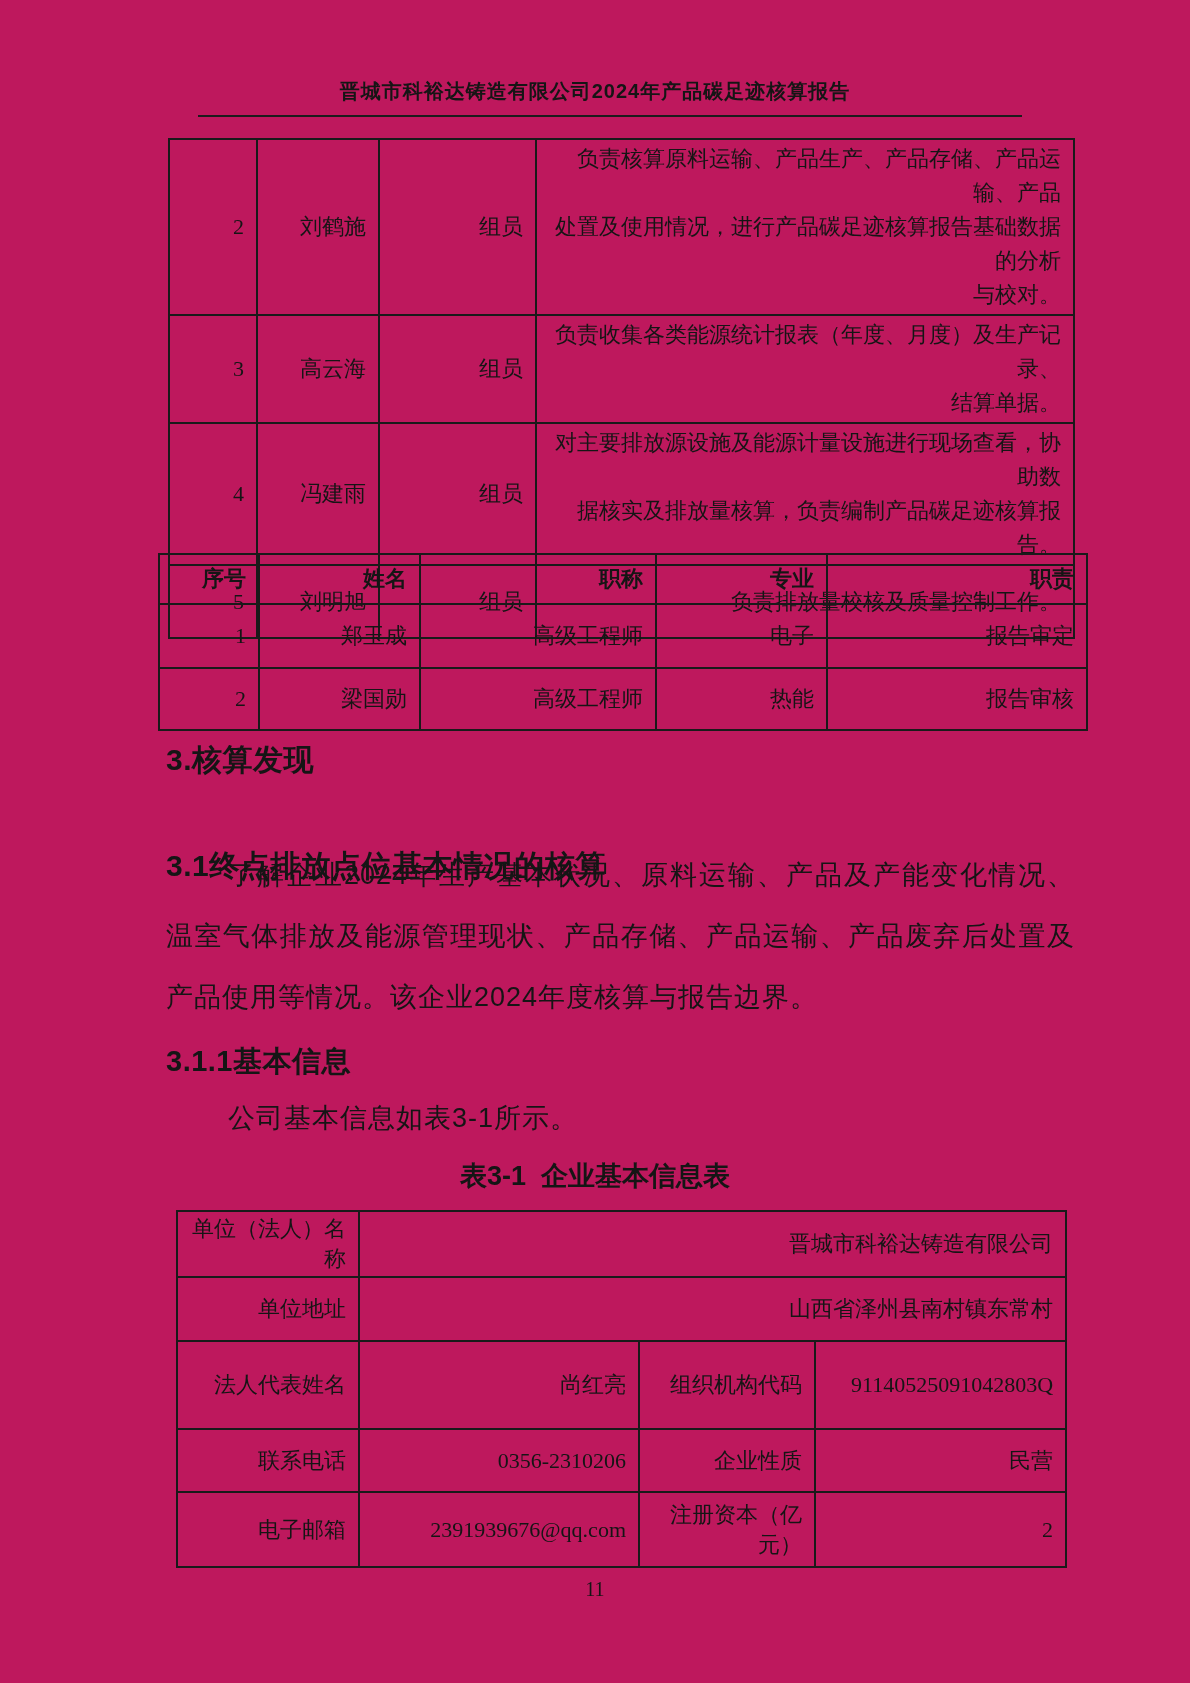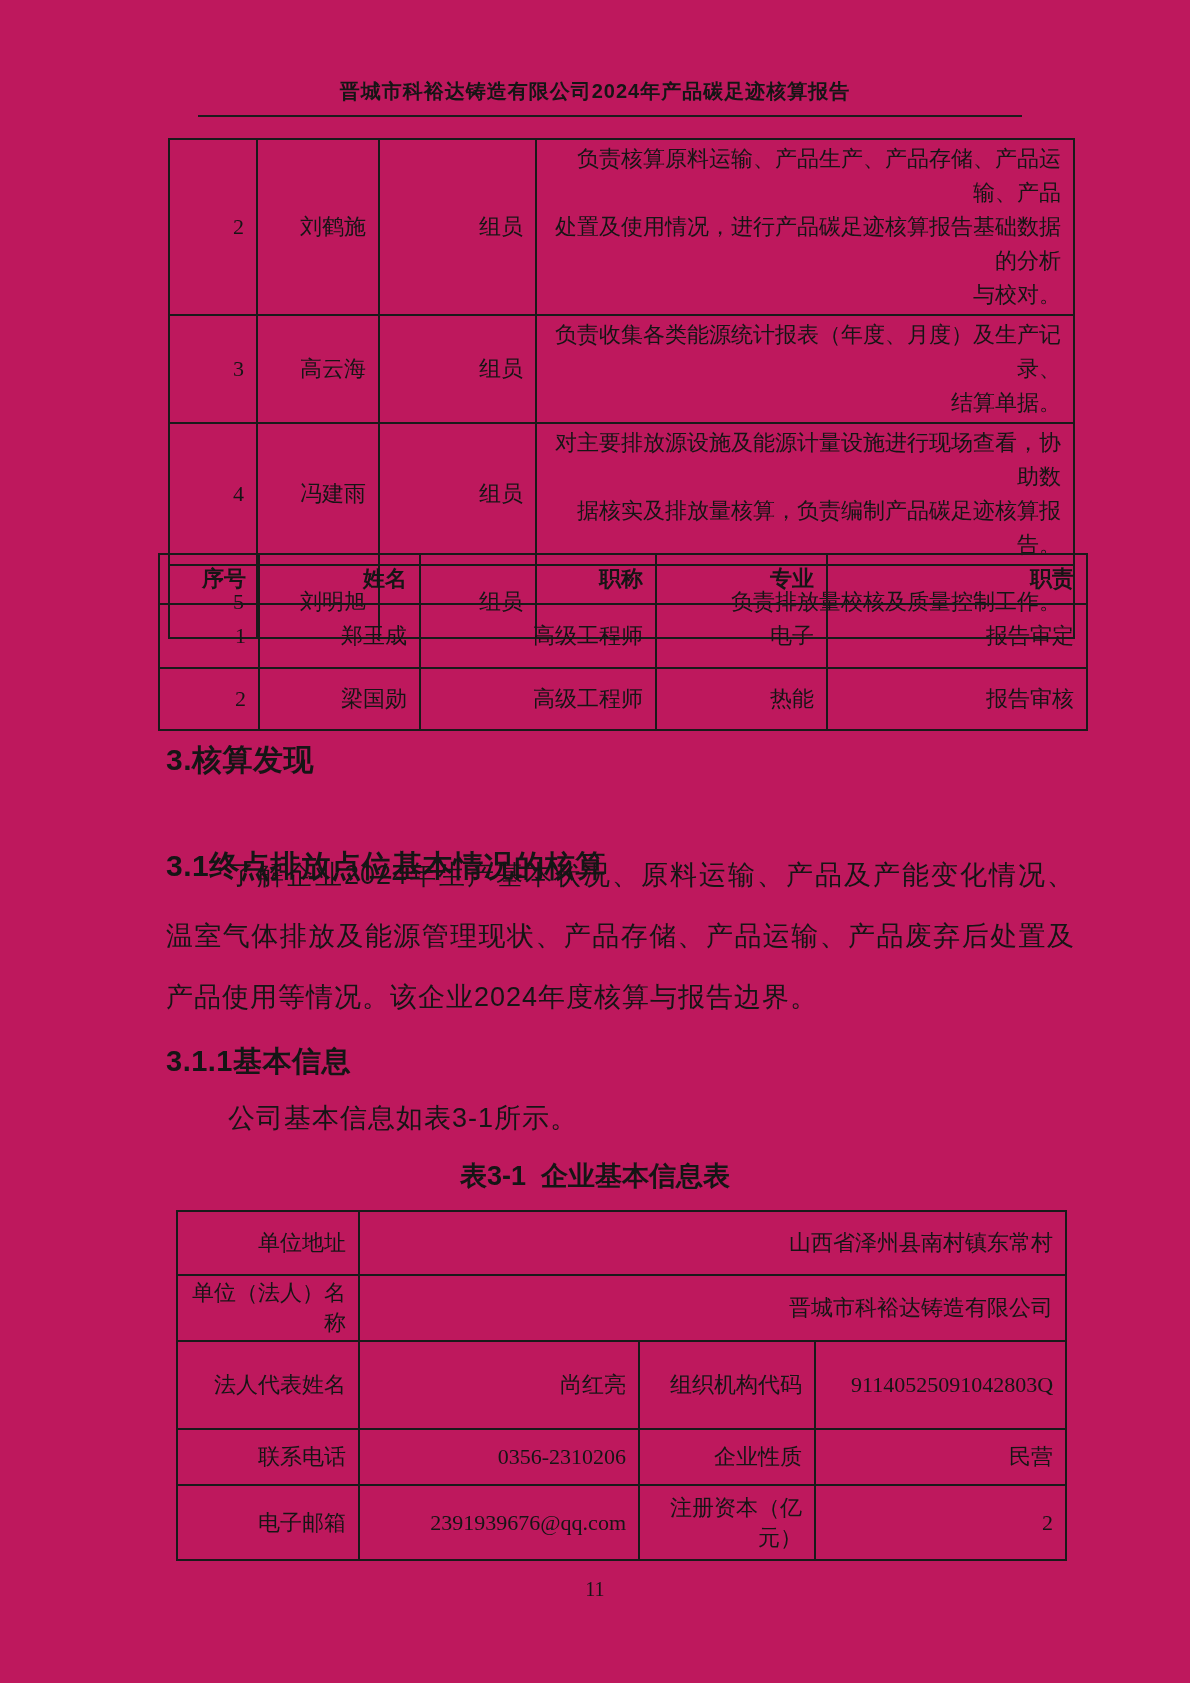--- a/index.html
+++ b/index.html
@@ -168,35 +168,35 @@
   </div>
 
   <table class="doc abs" style="left:176px;top:1210px;width:889px;">
     <colgroup>
       <col style="width:182px">
         <col style="width:280px">
         <col style="width:176px">
         <col style="width:251px">
     </colgroup>
     <tbody>
+      <tr style="height:60px">
+        <td>单位（法人）名称</td>
+        <td colspan="3">晋城市科裕达铸造有限公司</td>
+      </tr>
       <tr style="height:64px">
         <td>单位地址</td>
         <td colspan="3">山西省泽州县南村镇东常村</td>
-      </tr>
-      <tr style="height:60px">
-        <td>单位（法人）名称</td>
-        <td colspan="3">晋城市科裕达铸造有限公司</td>
       </tr>
       <tr style="height:88px">
         <td>法人代表姓名</td>
         <td>尚红亮</td>
         <td>组织机构代码</td>
         <td class="num">91140525091042803Q</td>
       </tr>
-      <tr style="height:56px">
+      <tr style="height:63px">
         <td>联系电话</td>
         <td class="num">0356-2310206</td>
         <td>企业性质</td>
         <td>民营</td>
       </tr>
       <tr style="height:75px">
         <td>电子邮箱</td>
         <td class="num">2391939676@qq.com</td>
         <td>注册资本（亿元）</td>
         <td class="num">2</td>

